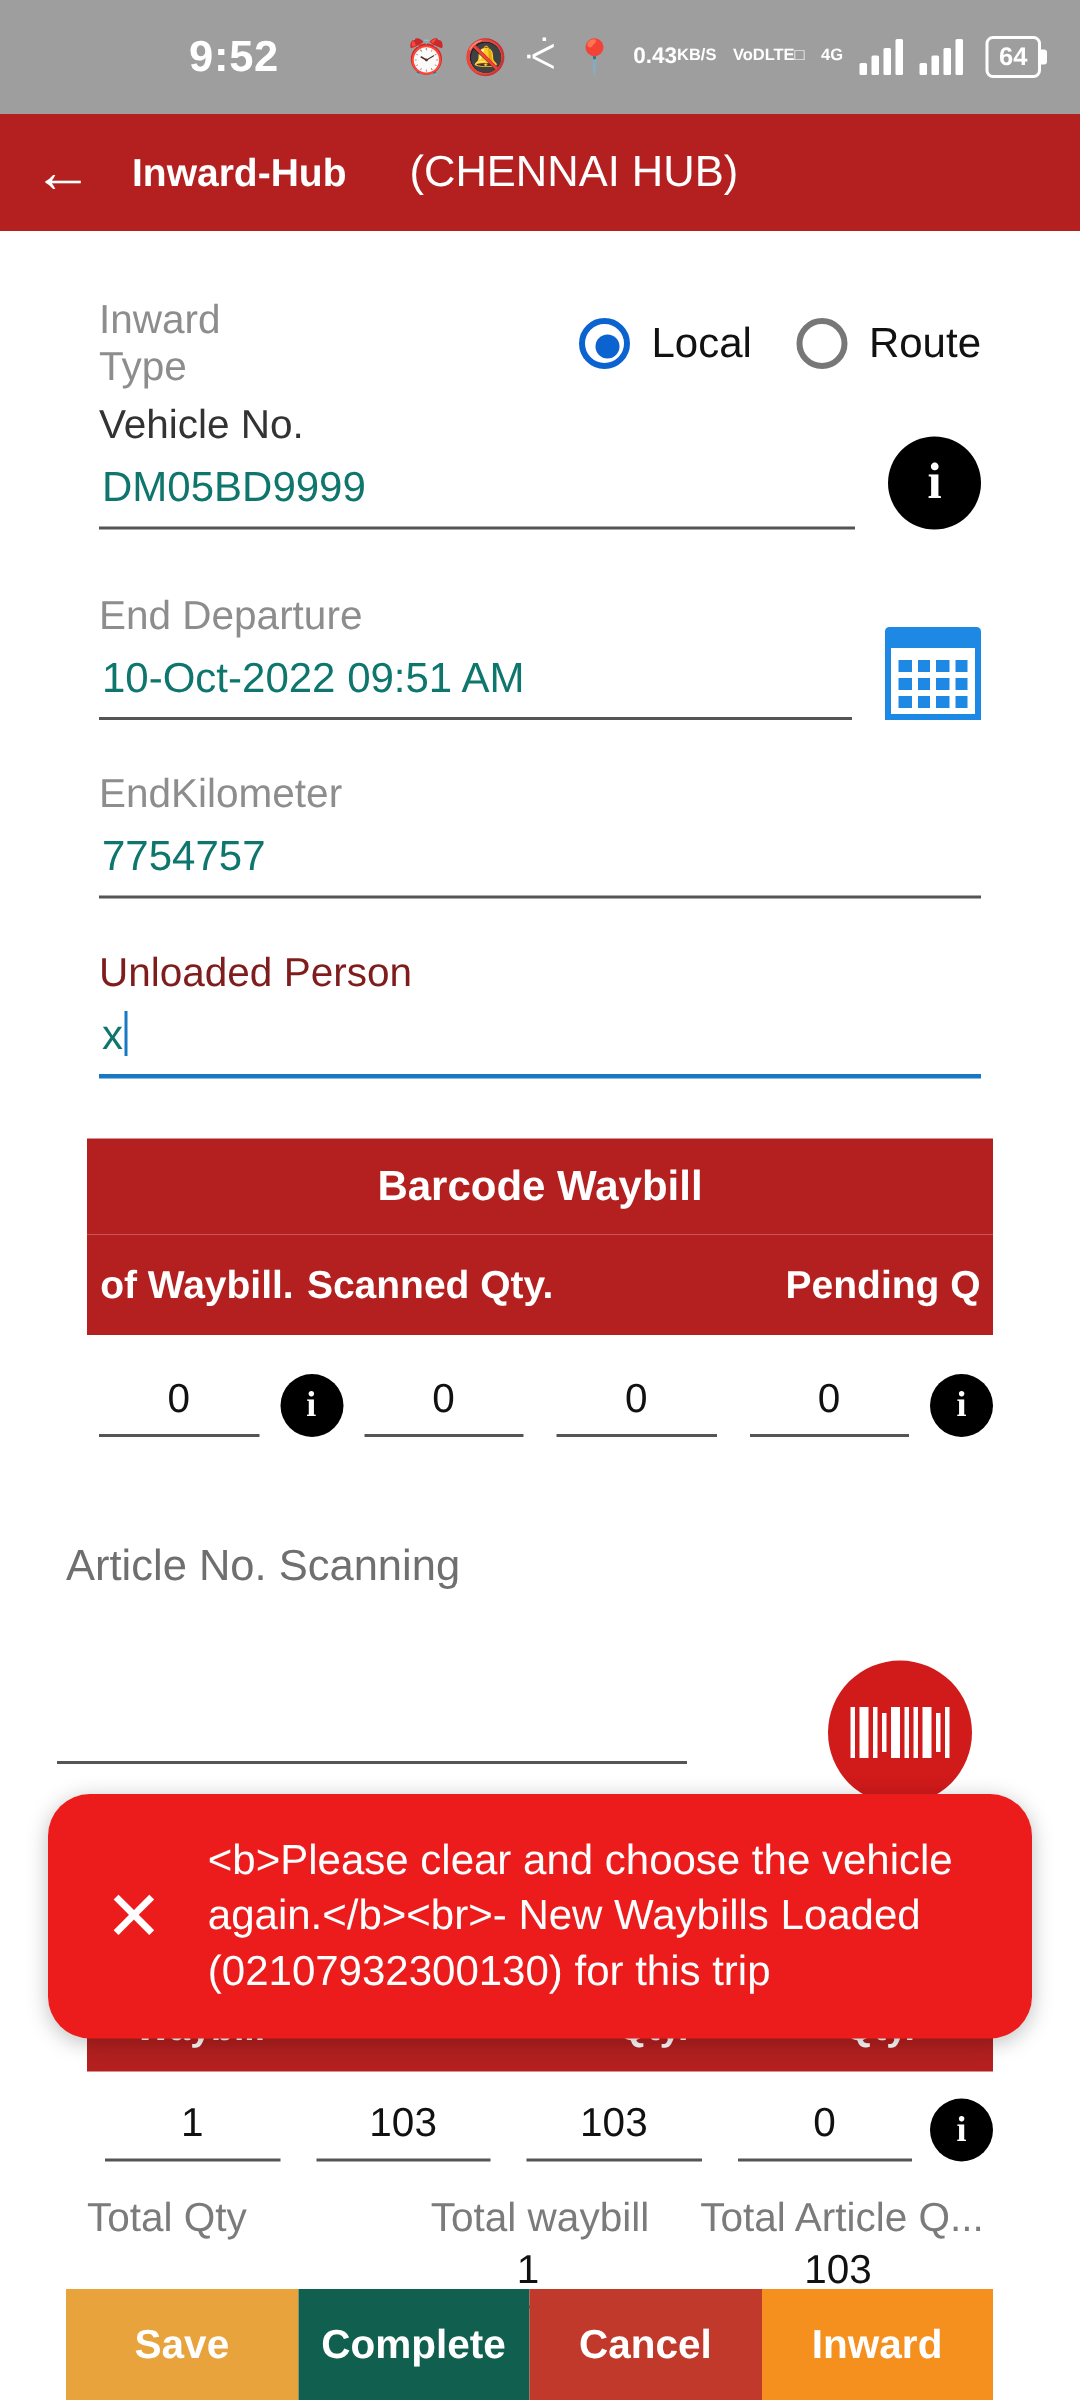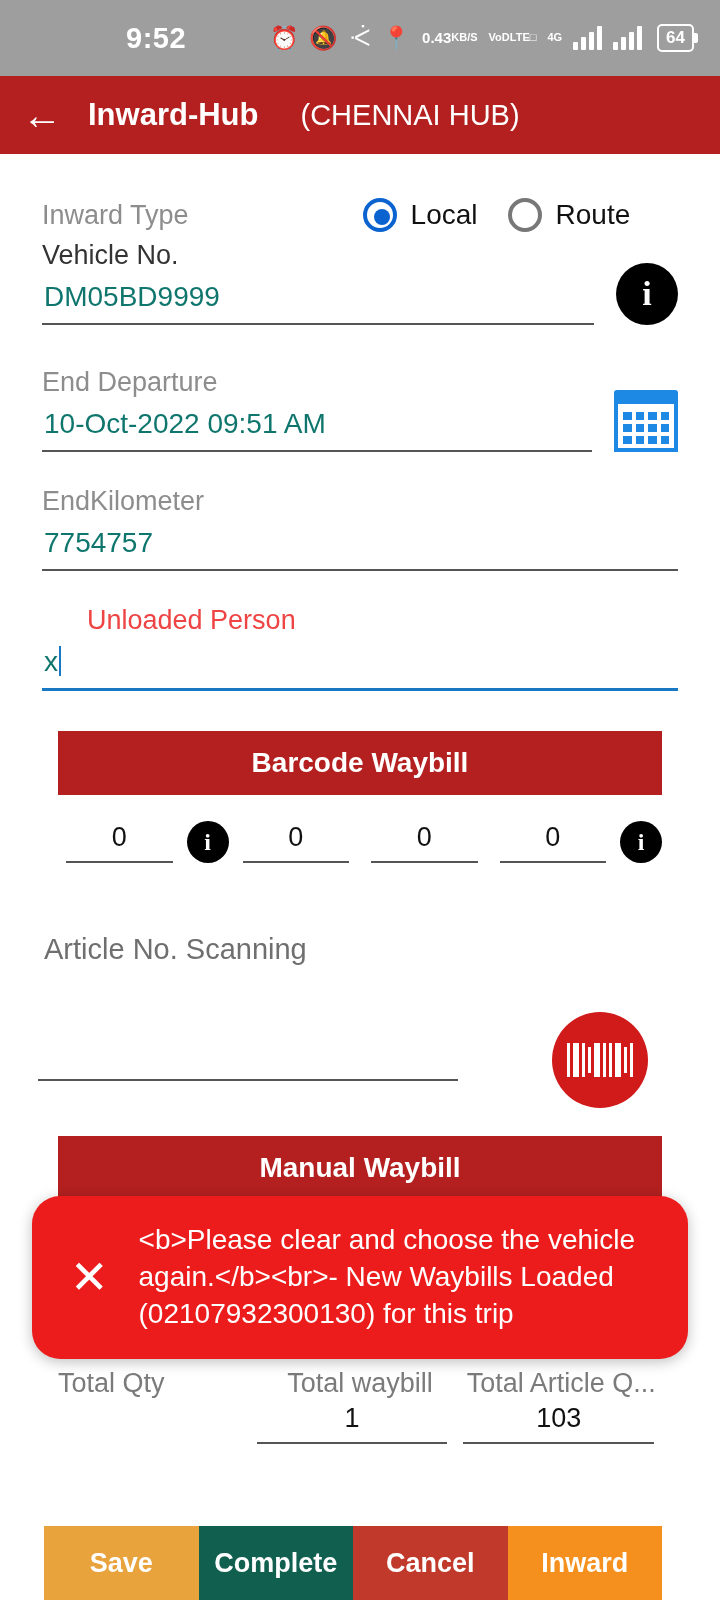--- a/index.html
+++ b/index.html
@@ -37,31 +37,31 @@
     content:''; position:absolute; right:-6px; top:7px; width:4px; height:10px;
     background:#fff; border-radius:0 2px 2px 0;
   }
 
   
   .appbar {
     height: 78px; background: #b3201f; color: #fff;
     display: flex; align-items: center; padding: 0 22px; gap: 26px;
   }
   .back-arrow { font-size: 40px; line-height: 1; font-weight: 400; }
-  .appbar-title { font-size: 31px; font-weight: 700; }
+  .appbar-title { font-size: 26px; font-weight: 700; }
   .appbar-sub { font-size: 29px; font-weight: 400; margin-left: 16px;}
 
   
-  .form { padding: 0 42px; }
+  .form { padding: 0 66px; }
   .row-inline {
     display: flex; align-items: center; padding-top: 44px;
   }
   .label-muted { color: #8d8d8d; font-size: 27px; }
   .label-dark  { color: #333; font-size: 27px; }
-  .label-blue  { color: #ef4444; font-size: 27px; margin-left: 45px; }
+  .label-blue  { color: #7f1d1d; font-size: 27px; }
 
   .radios { display: flex; align-items: center; gap: 30px; margin-left: 174px; }
   .radio { display: flex; align-items: center; gap: 14px; }
   .radio .dot {
     width: 34px; height: 34px; border-radius: 50%;
     border: 4px solid #777; display: block; position: relative;
   }
   .radio.on .dot { border-color: #0b63d0; }
   .radio.on .dot:after {
     content:''; position:absolute; left:7px; top:7px; width:16px; height:16px;
@@ -264,20 +264,26 @@
     </div>
 
     <div class="field" style="margin-top:34px;">
       <span class="label-blue fld-label">Unloaded Person</span>
       <div class="fld-value underline-blue"><span>x</span><span class="caret"></span></div>
     </div>
   </div>
 
   <div style="padding:0 58px; margin-top:40px;">
     <div class="sec-header">Barcode Waybill</div>
+    <div class="tbl-head">
+      <span>of Waybill.</span>
+      <span>Scanned Qty.</span>
+      <span></span>
+      <span>Pending Q</span>
+    </div>
     <div class="tbl-row">
       <div class="cellnum">0</div>
       <div class="info-badge small">i</div>
       <div class="cellnum">0</div>
       <div class="cellnum">0</div>
       <div class="cellnum">0</div>
       <div class="info-badge small">i</div>
     </div>
   </div>
 

